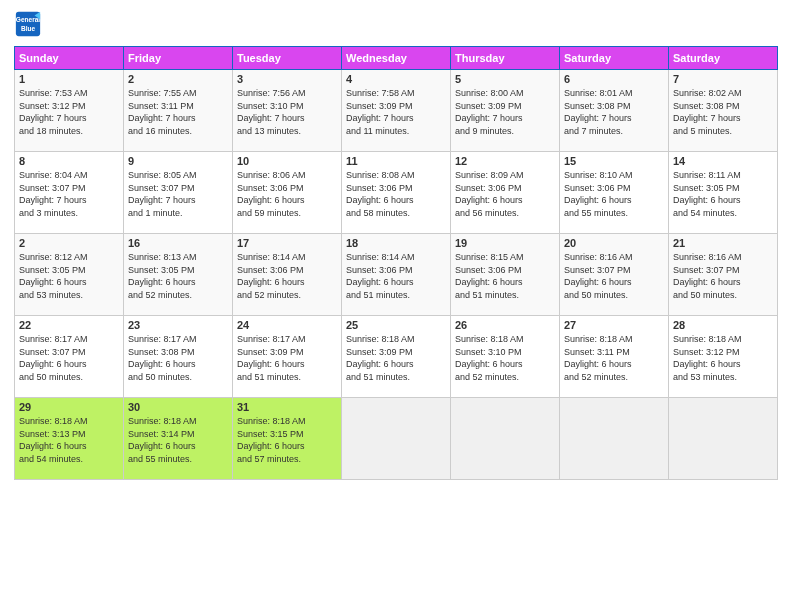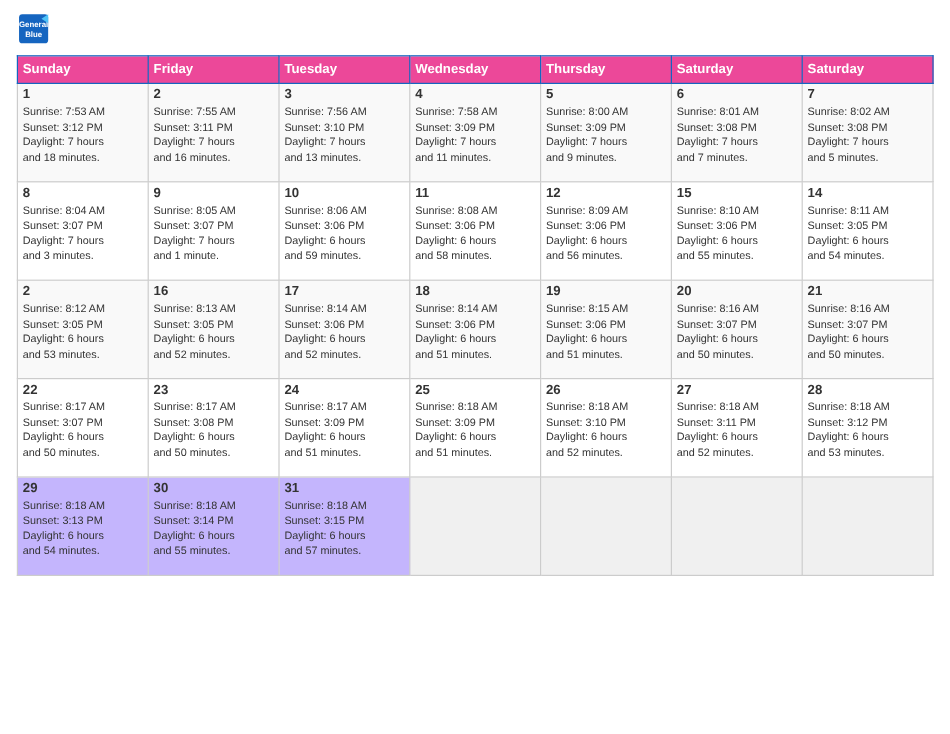--- a/index.html
+++ b/index.html
@@ -48,42 +48,42 @@
     .location {
       font-size: 13px;
       color: #555;
     }
     .calendar {
       width: 100%;
       border-collapse: collapse;
       table-layout: fixed;
     }
     .calendar thead th {
-      background: #ec4899;
+      background: #d946ef;
       color: #fff;
       font-size: 11px;
       font-weight: bold;
       padding: 5px 4px;
       text-align: left;
       border: 1px solid #1565c0;
     }
     .calendar tbody td {
       border: 1px solid #ccc;
       vertical-align: top;
       padding: 3px 4px;
       font-size: 9.5px;
       color: #333;
       height: 82px;
       background: #fff;
     }
     .calendar tbody tr:nth-child(odd) td {
       background: #f9f9f9;
     }
     .calendar tbody tr:last-child td {
-      background: #c4b5fd;
+      background: #bef264;
     }
     .day-num {
       font-size: 11px;
       font-weight: bold;
       color: #333;
       display: block;
       margin-bottom: 2px;
     }
     .day-info {
       font-size: 9px;

